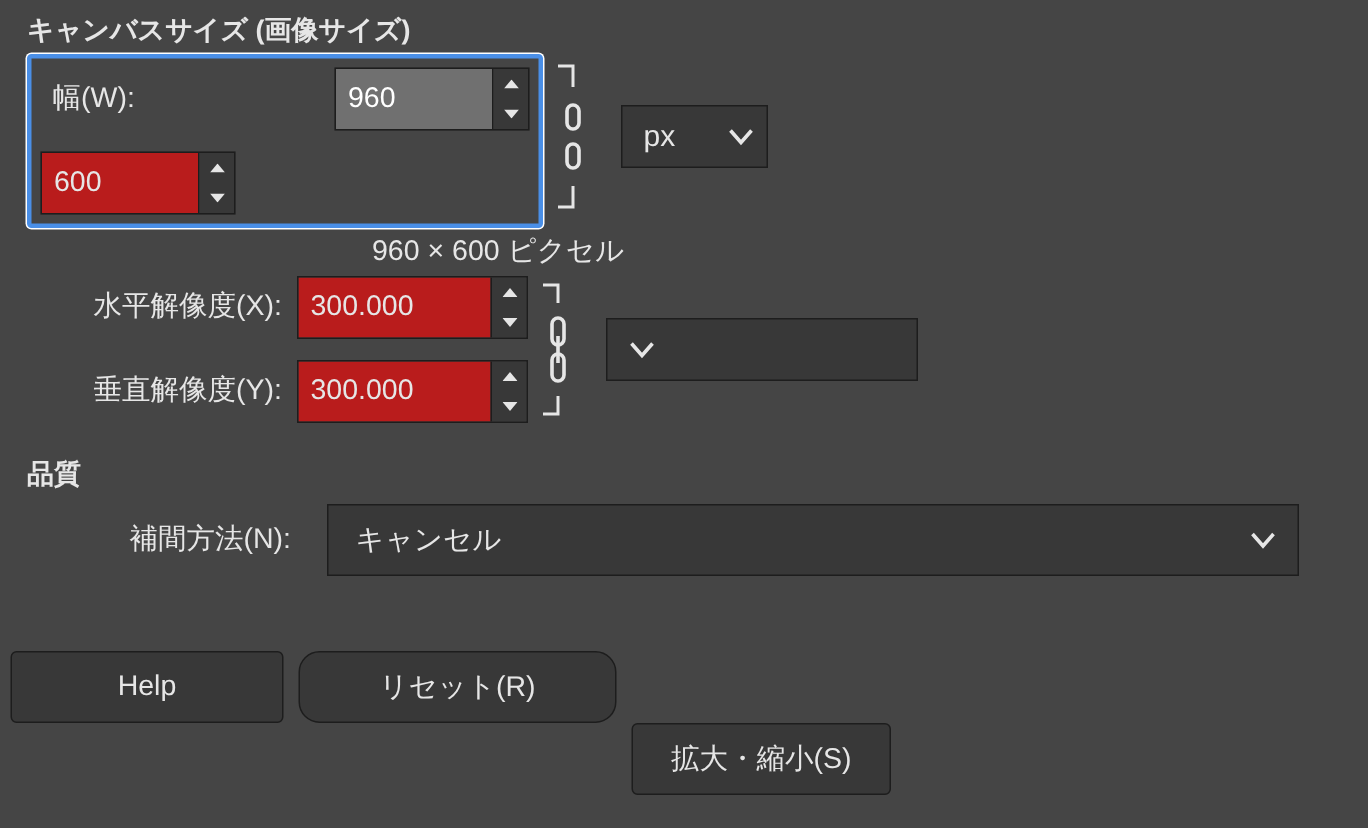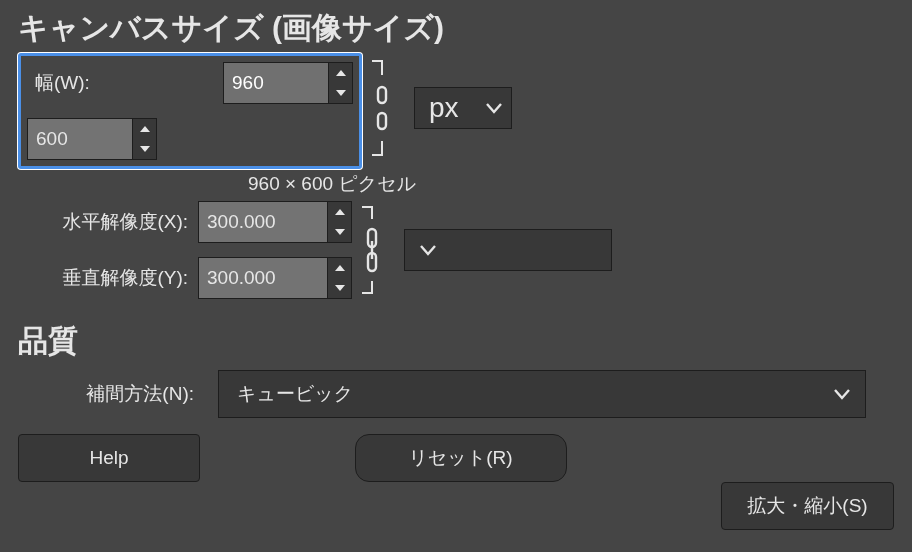--- a/index.html
+++ b/index.html
@@ -6,21 +6,21 @@
   body {
     background: #454545;
     width: 912px;
     height: 552px;
     padding: 8px 18px 22px 18px;
     color: #e6e6e6;
     font-size: 19px;
   }
 
   .section-title {
-    font-size: 30px;
+    font-size: 18px;
     font-weight: bold;
     margin-bottom: 4px;
   }
 
   
   .dim-row {
     display: flex;
     align-items: flex-start;
     gap: 6px;
   }
@@ -46,21 +46,21 @@
   .spin {
     display: inline-flex;
     align-items: stretch;
     height: 42px;
     overflow: hidden;
     background: #383838;
     border: 1px solid #1d1d1d;
   }
   .spin input {
     width: 104px;
-    background: #737373;
+    background: #b91c1c;
     color: #e6e6e6;
     border: none;
     font-size: 19px;
     padding: 0 8px;
     outline: none;
   }
   .spin input::selection { background: #a6a6a6; color: #fff; }
   .spin-btns {
     width: 24px;
     display: flex;
@@ -91,21 +91,21 @@
     display: inline-flex;
     align-items: center;
     justify-content: space-between;
     background: #383838;
     border: 1px solid #1d1d1d;
     height: 42px;
     color: #e6e6e6;
     cursor: pointer;
     padding: 0 8px 0 14px;
   }
-  .unit-dd { width: 98px; font-size: 28px; gap:8px; }
+  .unit-dd { width: 98px; font-size: 20px; gap:8px; }
   .long-dd { width: 208px; gap:8px; }
   .chev { width: 18px; height: 18px; }
 
   .caption {
     font-size: 19px;
     color: #e6e6e6;
     margin-left: 230px;
     margin-top: 2px;
     margin-bottom: 4px;
   }
@@ -123,25 +123,24 @@
     border: 1px solid #1d1d1d;
     height: 48px;
     padding: 0 14px 0 18px;
     cursor: pointer;
     width: 648px;
   }
 
   .bottom-bar {
     position: absolute;
     bottom: 22px;
-    left: 18px;
+    left: 7px;
     right: 18px;
     display: flex;
     gap: 10px;
-    justify-content: space-between;
   }
   .btn {
     flex: 0 0 auto;
     height: 48px;
     display: inline-flex;
     align-items: center;
     justify-content: center;
     background: #383838;
     border: 1px solid #1d1d1d;
     color: #e6e6e6;
@@ -279,21 +278,21 @@
           <path d="M2 5 L9 13 L16 5" fill="none" stroke="#e6e6e6" stroke-width="2.4"></path>
         </svg>
     </div>
   </div>
 </div>
 
 <div class="section-title" style="margin-top:22px;">品質</div>
 <div style="display:flex;align-items:center;margin-top:8px;">
   <span class="lbl" style="width:200px;text-align:right;padding-right:24px;height:48px;line-height:48px;">補間方法(N):</span>
   <div class="full-dd">
-    <span>キュービック</span>
+    <span>キャンセル</span>
     <svg class="chev" viewBox="0 0 18 18">
         <path d="M2 5 L9 13 L16 5" fill="none" stroke="#e6e6e6" stroke-width="2.4"></path>
       </svg>
   </div>
 </div>
 
 <div class="bottom-bar">
   <div class="btn btn-help">Help</div>
   <div class="btn btn-reset">リセット(R)</div>
   <div class="btn btn-scale">拡大・縮小(S)</div>

